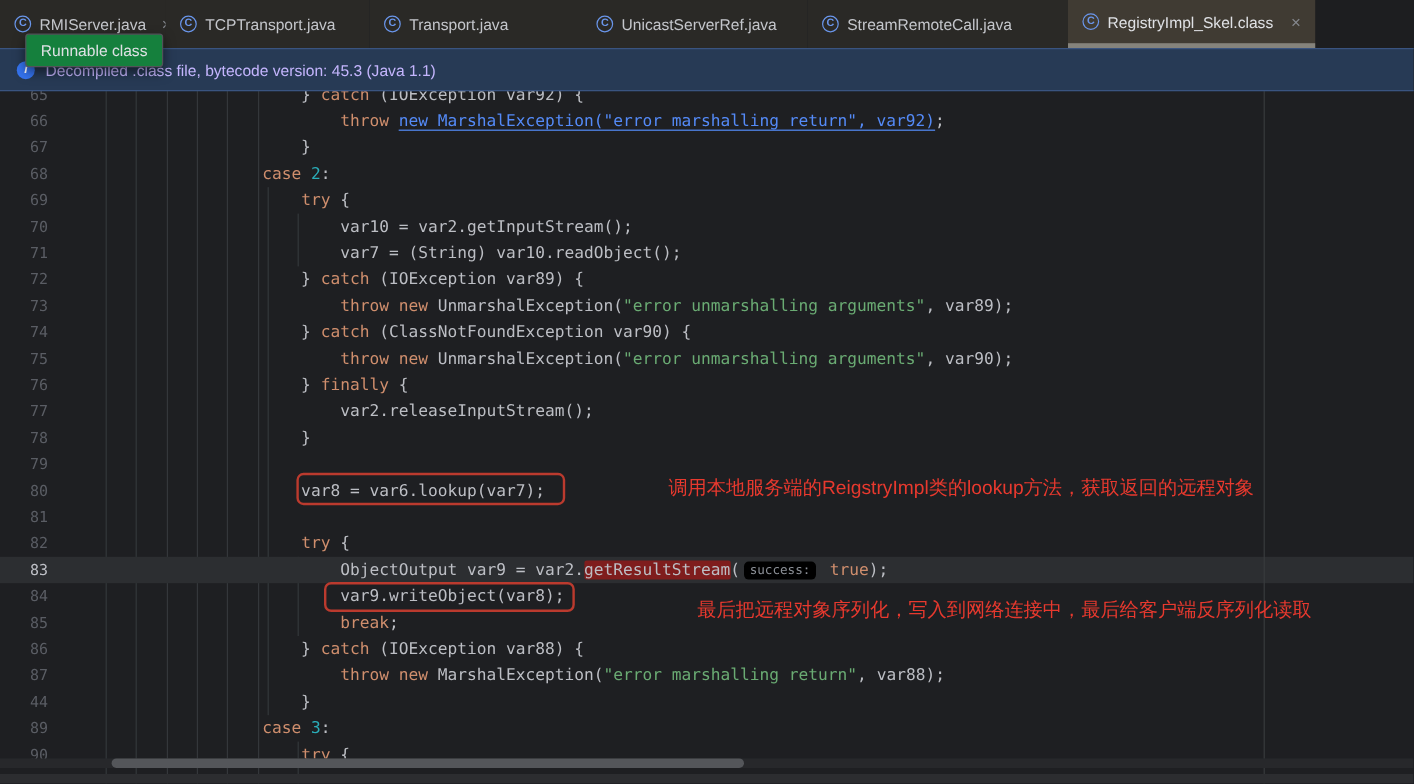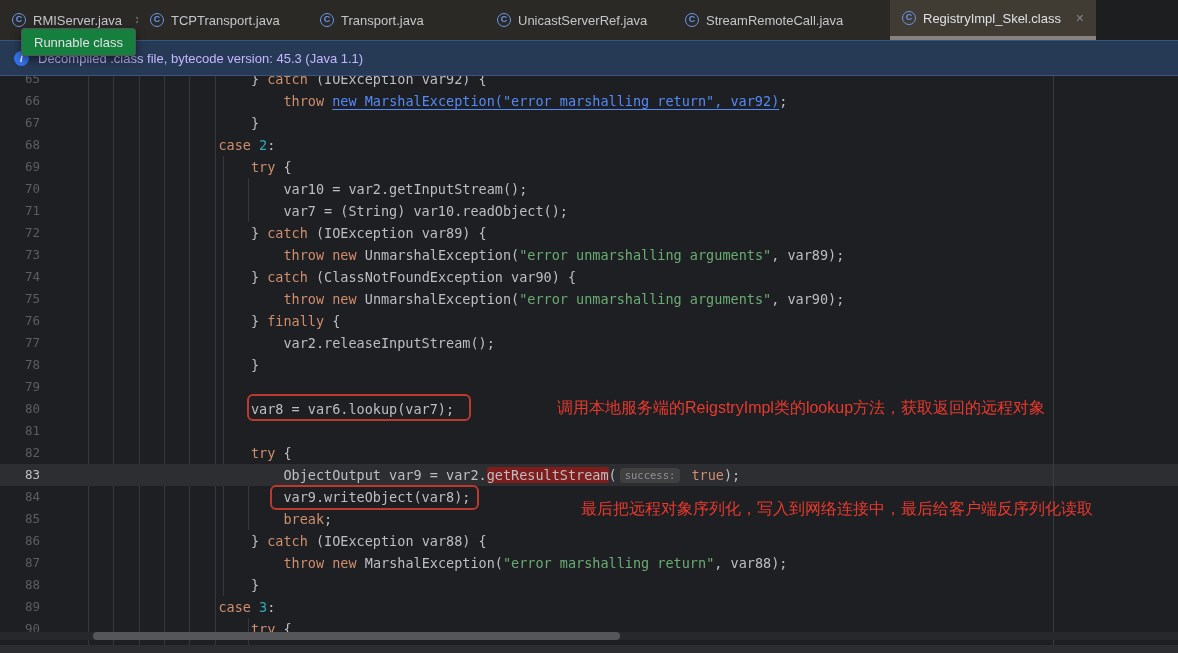--- a/index.html
+++ b/index.html
@@ -58,21 +58,21 @@
   }
   .row-current .lineno{color:#bfc1c7;}
   .code-text{position:absolute;left:64px;top:0;text-align:right;}
   .tk-d{color:#bcbec4;}
   .tk-k{color:#cf8e6d;}
   .tk-n{color:#2aacb8;}
   .tk-s{color:#6aab73;}
   .tk-link{color:#548af7;text-decoration:underline;text-underline-offset:3px;}
   .tk-hl{background:#7f1d1d;color:#bcbec4;border-radius:2px;}
   .tk-hint{
-    display:inline-block;background:#404040;color:#8c9097;
+    display:inline-block;background:#000000;color:#8c9097;
     font-size:10.5px;line-height:15px;padding:0 5px;margin:0 3px;border-radius:4px;
     vertical-align:1px;
   }
   
   .anno-box{position:absolute;border:2px solid #bb3a2e;border-radius:6px;box-sizing:border-box;}
   .anno-box.b1{left:247px;top:354px;width:224px;height:27px;}
   .anno-box.b2{left:270px;top:445px;width:209px;height:25px;}
   .anno-text{position:absolute;color:#e8392e;font-size:16px;line-height:24px;white-space:nowrap;}
   .anno-text.a1{left:511px;top:356px;margin-left:46px;}
   .anno-text.a2{left:581px;top:457px;}
@@ -117,21 +117,21 @@
       <div class="code-row"><span class="lineno">78</span><span class="code-text"><span class="tk-d">                       }</span></span></div>
       <div class="code-row"><span class="lineno">79</span><span class="code-text"></span></div>
       <div class="code-row"><span class="lineno">80</span><span class="code-text"><span class="tk-d">                       var8 = var6.lookup(var7);</span></span></div>
       <div class="code-row"><span class="lineno">81</span><span class="code-text"></span></div>
       <div class="code-row"><span class="lineno">82</span><span class="code-text"><span class="tk-d">                       </span><span class="tk-k">try</span><span class="tk-d"> {</span></span></div>
       <div class="code-row row-current"><span class="lineno">83</span><span class="code-text"><span class="tk-d">                           ObjectOutput var9 = var2.</span><span class="tk-hl">getResultStream</span><span class="tk-d">(</span><span class="tk-hint">success:</span><span class="tk-d"> </span><span class="tk-k">true</span><span class="tk-d">);</span></span></div>
       <div class="code-row"><span class="lineno">84</span><span class="code-text"><span class="tk-d">                           var9.writeObject(var8);</span></span></div>
       <div class="code-row"><span class="lineno">85</span><span class="code-text"><span class="tk-d">                           </span><span class="tk-k">break</span><span class="tk-d">;</span></span></div>
       <div class="code-row"><span class="lineno">86</span><span class="code-text"><span class="tk-d">                       } </span><span class="tk-k">catch</span><span class="tk-d"> (IOException var88) {</span></span></div>
       <div class="code-row"><span class="lineno">87</span><span class="code-text"><span class="tk-d">                           </span><span class="tk-k">throw</span><span class="tk-d"> </span><span class="tk-k">new</span><span class="tk-d"> MarshalException(</span><span class="tk-s">"error marshalling return"</span><span class="tk-d">, var88);</span></span></div>
-      <div class="code-row"><span class="lineno">88</span><span class="code-text"><span class="tk-d">                       }</span></span></div>
+      <div class="code-row"><span class="lineno">44</span><span class="code-text"><span class="tk-d">                       }</span></span></div>
       <div class="code-row"><span class="lineno">89</span><span class="code-text"><span class="tk-d">                   </span><span class="tk-k">case</span><span class="tk-d"> </span><span class="tk-n">3</span><span class="tk-d">:</span></span></div>
       <div class="code-row"><span class="lineno">90</span><span class="code-text"><span class="tk-d">                       </span><span class="tk-k">try</span><span class="tk-d"> {</span></span></div>
     </div>
 
   <div class="anno-box b1"></div>
   <div class="anno-box b2"></div>
   <div class="anno-text a1">调用本地服务端的ReigstryImpl类的lookup方法，获取返回的远程对象</div>
   <div class="anno-text a2">最后把远程对象序列化，写入到网络连接中，最后给客户端反序列化读取</div>
 
   <div class="hscroll-track"></div>

